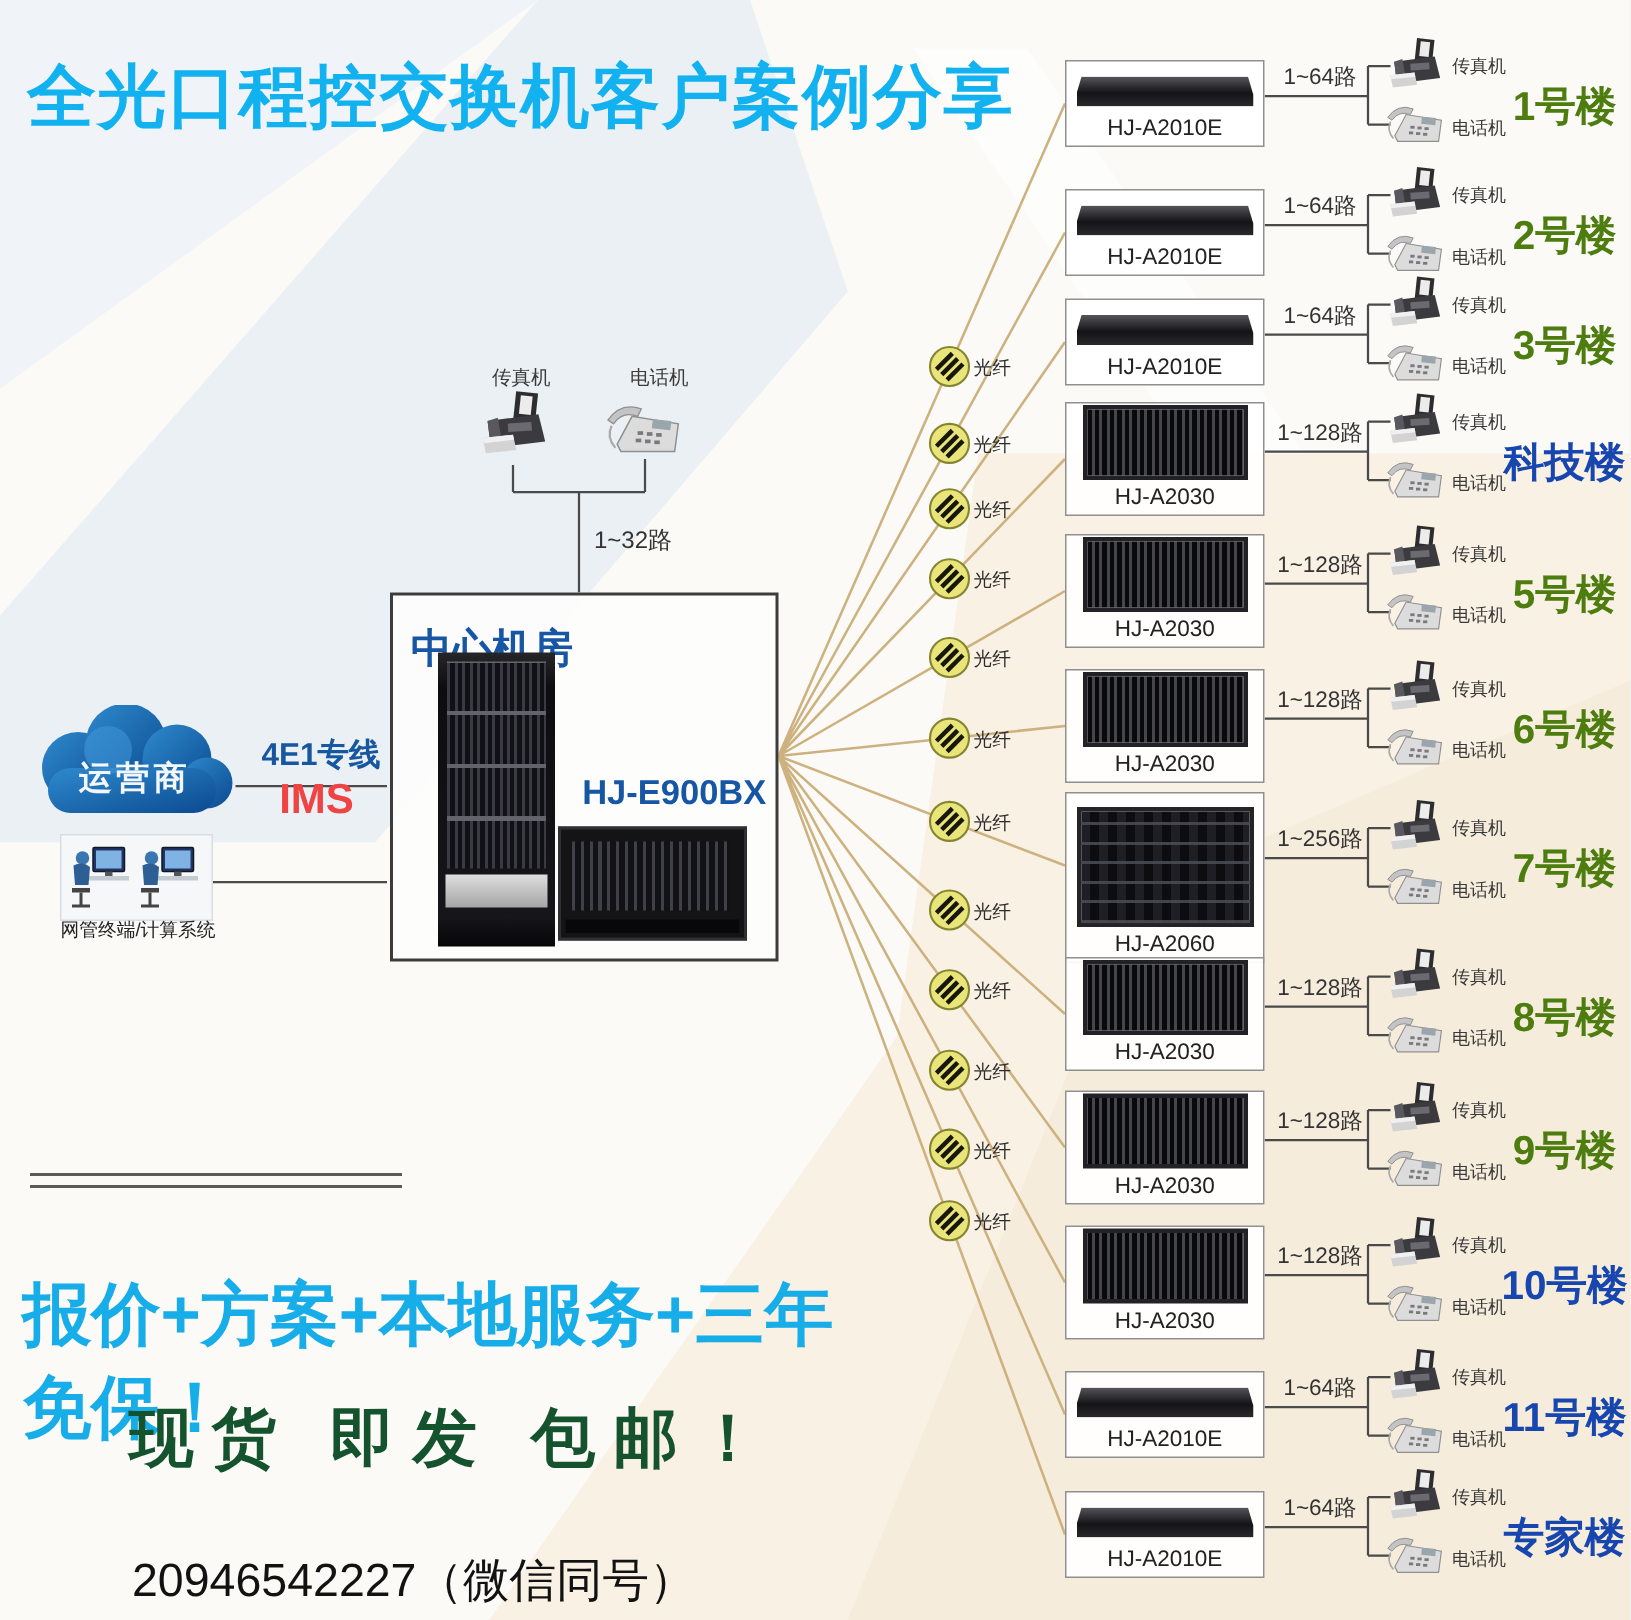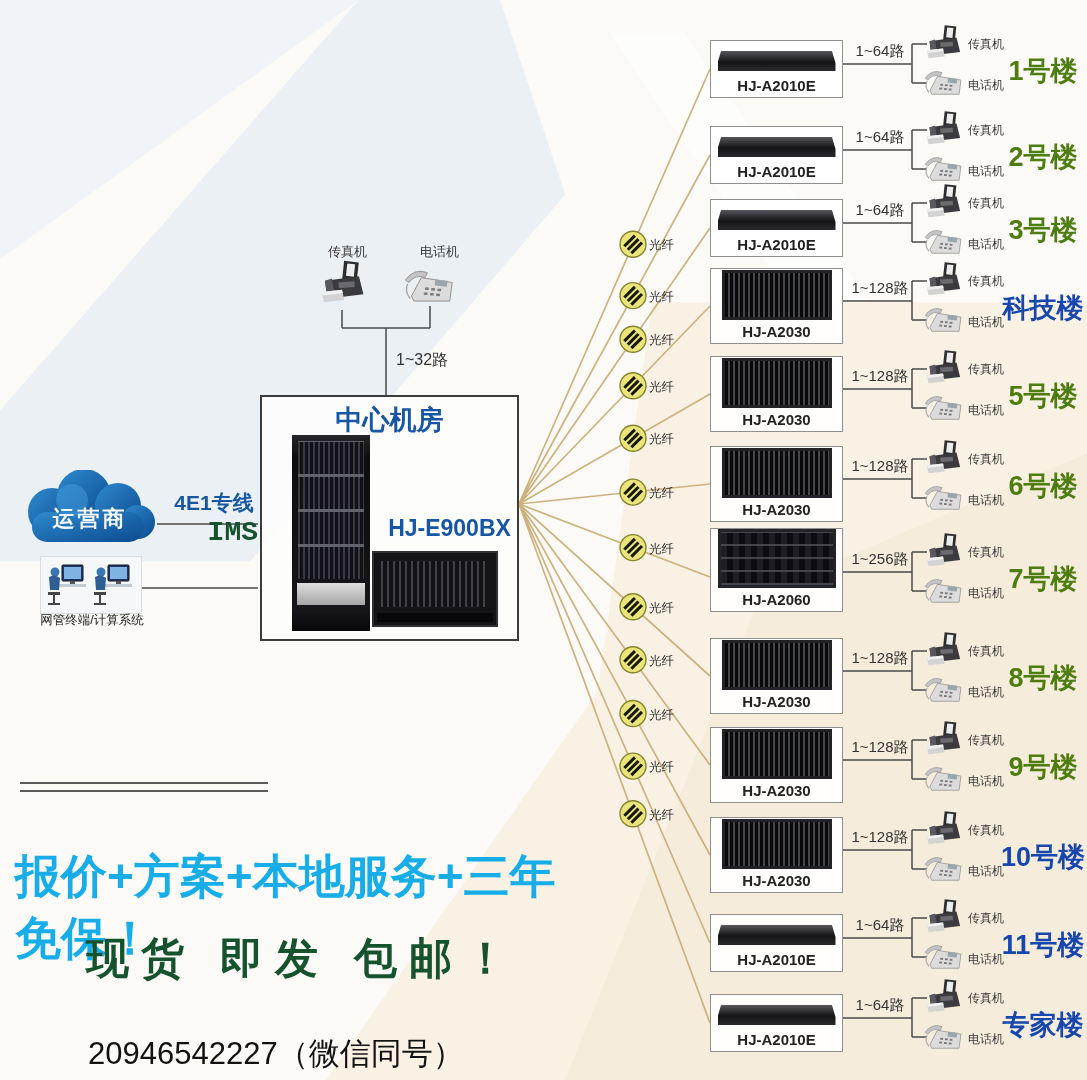--- a/index.html
+++ b/index.html
@@ -30,32 +30,32 @@
     color:#17ade9;z-index:3;}
   .stock{position:absolute;left:86px;top:930px;font-size:43px;font-weight:bold;
     color:#14532d;letter-spacing:12px;z-index:3;}
   .phone-no{position:absolute;left:88px;top:1033px;font-size:31px;color:#121212;z-index:3;}
   
   .cloud-wrap{position:absolute;left:12px;top:470px;z-index:3;}
   .cloud-label{position:absolute;left:28px;top:504px;width:124px;text-align:center;
     font-size:22px;font-weight:bold;color:#f2f7fb;letter-spacing:3px;z-index:4;}
   .lbl-4e1{position:absolute;left:164px;top:489px;width:100px;text-align:center;
     font-size:21px;font-weight:bold;color:#1757a0;z-index:3;}
-  .lbl-ims{position:absolute;left:164px;top:517px;width:94px;text-align:right;
-    font-size:28px;font-weight:bold;color:#14532d;z-index:3;font-family:Liberation Mono, monospace;}
+  .lbl-ims{position:absolute;left:164px;top:517px;width:94px;text-align:center;
+    font-size:28px;font-weight:bold;color:#ef4444;z-index:3;}
   .ws-panel{position:absolute;left:40px;top:556px;width:100px;height:56px;
     background:#f5f7f9;border:1px solid #d9dee3;z-index:2;}
   .ws-icon{position:absolute;z-index:3;}
   .ws-label{position:absolute;left:24px;top:612px;width:136px;text-align:center;
     font-size:12.5px;color:#222;z-index:3;}
   
   .center-box{position:absolute;left:260px;top:395px;width:255px;height:242px;
     border:2px solid #3c3c3c;background:rgba(253,253,252,.88);z-index:3;}
-  .room-title{position:absolute;left:0;right:0;top:5px;text-align:center;
-    font-size:27px;font-weight:bold;color:#1656a4;}
+  .room-title{position:absolute;left:0;right:0;top:17px;text-align:left;
+    font-size:27px;font-weight:bold;color:#1656a4;padding-left:12px;}
   .rack{position:absolute;left:30px;top:38px;width:78px;height:196px;
     background:linear-gradient(180deg,#26262a,#0d0d0f 12%,#16161a 90%,#060608);}
   .rack::before{content:"";position:absolute;left:6px;right:6px;top:6px;bottom:52px;
     background:
       repeating-linear-gradient(0deg,rgba(0,0,0,0) 0 32px,#63636b 32px 35px),
       repeating-linear-gradient(90deg,#3a3a42 0 2px,#101016 2px 5px);}
   .rack::after{content:"";position:absolute;left:5px;right:5px;bottom:26px;height:22px;
     background:linear-gradient(180deg,#dedede,#a5a5a5);}
   .center-model{position:absolute;left:120px;right:0px;top:118px;text-align:center;
     font-size:23px;font-weight:bold;color:#1656a4;}
@@ -65,21 +65,21 @@
     background:repeating-linear-gradient(90deg,#404048 0 2px,#121216 2px 6px);}
   .chassis::after{content:"";position:absolute;left:3px;right:3px;bottom:3px;height:9px;
     background:#08080a;}
   .top-cap{position:absolute;left:396px;top:350px;font-size:16px;color:#333;z-index:3;}
   .top-devlbl{position:absolute;font-size:13px;color:#3a3a3a;z-index:3;}
   .icon-abs{position:absolute;z-index:3;}
   
   .row{position:absolute;left:710px;width:377px;height:98px;z-index:3;}
   .devbox{position:absolute;left:0;width:133px;border:1.5px solid #8f8f8f;
     background:rgba(255,255,255,.93);display:flex;flex-direction:column;
-    align-items:center;justify-content:flex-end;box-sizing:border-box;font-weight:bold;}
+    align-items:center;justify-content:flex-end;box-sizing:border-box;}
   .dev{margin-bottom:1px;}
   .dev-1u{width:118px;height:20px;margin-bottom:4px;
     background:linear-gradient(180deg,#55555b,#141416 55%,#2a2a2e);
     clip-path:polygon(3% 0,97% 0,100% 60%,100% 100%,0 100%,0 60%);}
   .dev-3u{width:110px;height:50px;border:3px solid #222226;box-sizing:border-box;
     background:repeating-linear-gradient(90deg,#09090b 0 3px,#45454c 3px 5px);}
   .dev-6u{width:118px;height:80px;border:3px solid #242428;box-sizing:border-box;
     background:
       repeating-linear-gradient(0deg,rgba(80,80,88,.8) 0 2px,rgba(0,0,0,0) 2px 13px),
       repeating-linear-gradient(90deg,#1e1e24 0 6px,#0d0d11 6px 12px);}
@@ -254,20 +254,21 @@
         <circle r="13" fill="#e9e57a" stroke="#85852f" stroke-width="1.4"></circle>
         <g transform="rotate(-45)">
           <line x1="-7.5" x2="7.5" y1="-4.8" y2="-4.8" stroke="#17170c" stroke-width="3"></line>
           <line x1="-7.5" x2="7.5" y1="0.2" y2="0.2" stroke="#17170c" stroke-width="3"></line>
           <line x1="-7.5" x2="7.5" y1="5.2" y2="5.2" stroke="#17170c" stroke-width="3"></line>
         </g>
         <text x="16" y="5" font-size="12.5" fill="#2b2b2b">光纤</text>
       </g>
     </svg>
 
+  <div class="headline">全光口程控交换机客户案例分享</div>
 
   <svg class="cloud-wrap" width="150" height="82">
     <g fill="url(#cloudGrad)">
       <circle cx="40" cy="42" r="24"></circle>
         <circle cx="72" cy="26" r="27"></circle>
       <circle cx="106" cy="36" r="23"></circle>
         <circle cx="126" cy="52" r="17"></circle>
       <rect x="20" y="42" width="112" height="30" rx="15"></rect>
     </g>
     <circle cx="60" cy="30" r="16" fill="#3f97d8" opacity=".55"></circle>
@@ -397,21 +398,21 @@
       </svg>
     <div class="fax-lb">传真机</div>
     <svg class="ph-ic" width="42" height="32">
         <use href="#sym-phone"></use>
       </svg>
     <div class="ph-lb">电话机</div>
     <div class="bld">6号楼</div>
   </div>
 
   <div class="row" style="top:528px">
-    <div class="devbox" style="top:0px;height:84px">
+    <div class="devbox" style="top:0px;height:114px">
       <div class="dev dev-6u"></div>
       <div class="devlabel">HJ-A2060</div>
       </div>
     <div class="cap">1~256路</div>
     <svg class="fax-ic" width="42" height="36">
         <use href="#sym-fax"></use>
       </svg>
     <div class="fax-lb">传真机</div>
     <svg class="ph-ic" width="42" height="32">
         <use href="#sym-phone"></use>

